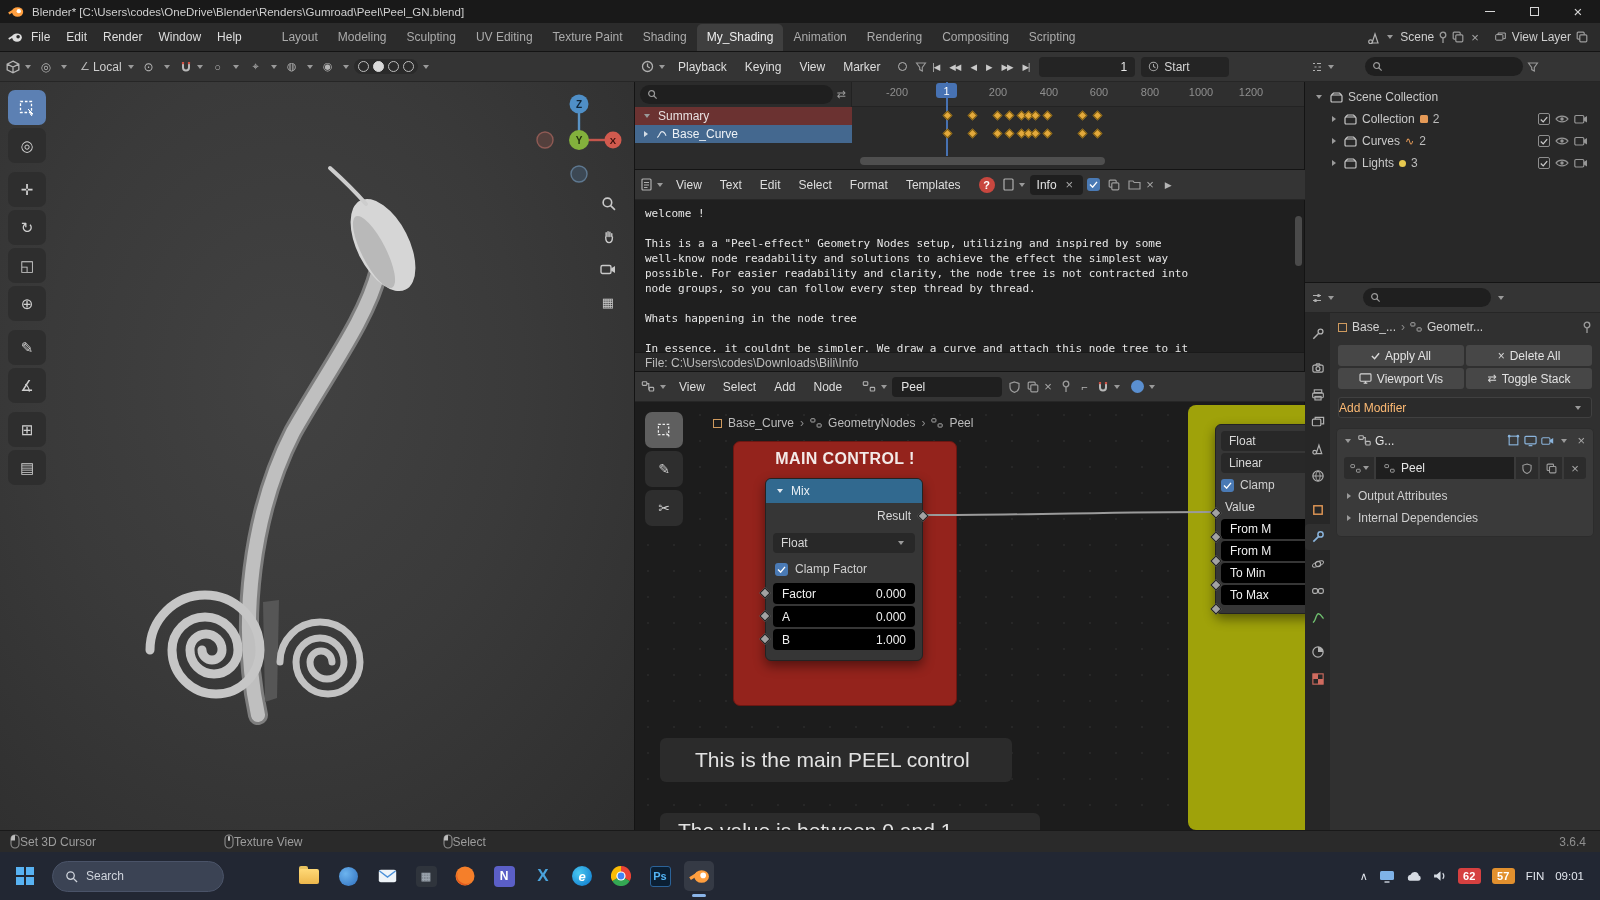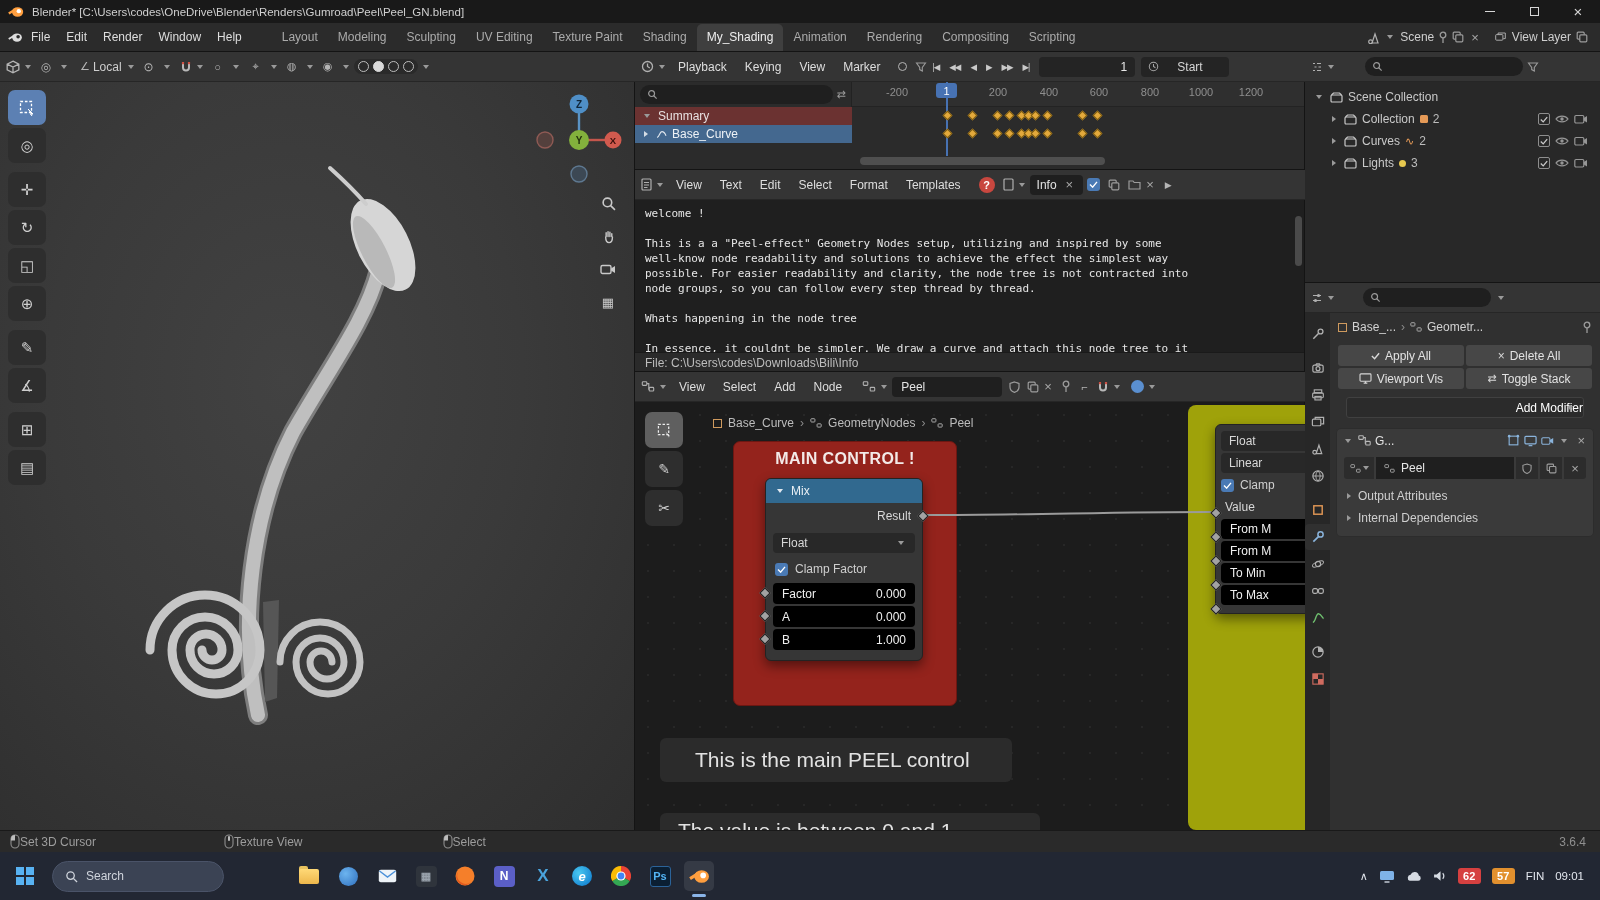--- a/index.html
+++ b/index.html
@@ -301,21 +301,21 @@
         </svg>
       <span class="tbtn">|◀</span>
       <span class="tbtn">◀◀</span>
       <span class="tbtn">◀</span>
       <span class="tbtn">▶</span>
       <span class="tbtn">▶▶</span>
       <span class="tbtn">▶|</span>
       <div style="width:96px;height:20px;background:#242424;border-radius:4px;display:flex;align-items:center;justify-content:flex-end;padding:0 8px;color:#e8e8e8;margin-left:4px;">
         <span>1</span>
       </div>
-      <div style="width:88px;height:20px;background:#242424;border-radius:4px;display:flex;align-items:center;gap:18px;padding:0 7px;color:#d5d5d5;margin-left:4px;margin-right:-28px;">
+      <div style="width:88px;height:20px;background:#242424;border-radius:4px;display:flex;align-items:center;gap:5px;padding:0 7px;color:#d5d5d5;margin-left:4px;margin-right:-28px;">
         <svg width="11" height="11" viewBox="0 0 13 13">
             <circle cx="6.5" cy="6.5" r="5" fill="none" stroke="#a5a5a5" stroke-width="1.2"></circle>
             <path d="M6.5 3.5 V6.5 L8.8 8" stroke="#a5a5a5" stroke-width="1.2" fill="none"></path>
           </svg>
         <span>Start</span>
       </div>
     </div>
 
     <div class="abs" style="left:0;top:30px;width:217px;height:25px;background:#2b2b2b;border-right:1px solid #222;display:flex;align-items:center;padding:0 5px;gap:4px;">
       <div class="searchbox grow">
@@ -840,21 +840,21 @@
               <rect x="1" y="1" width="12" height="8" rx="1" fill="none" stroke="#d8d8d8" stroke-width="1.2"></rect>
               <path d="M5 11 h4 M7 9 v2" stroke="#d8d8d8" stroke-width="1.2"></path>
             </svg>
           <span>Viewport Vis</span>
         </div>
         <div class="pbtn">
           <span style="font-size:11px;color:#d8d8d8;">⇄</span>
           <span>Toggle Stack</span>
         </div>
       </div>
-      <div style="position:relative;margin:8px 16px 0;height:21px;background:#2b2b2b;border:1px solid #404040;border-radius:3px;display:flex;align-items:center;justify-content:flex-end;color:#ffffff;">
+      <div style="position:relative;margin:8px 8px 0;height:21px;background:#2b2b2b;border:1px solid #404040;border-radius:3px;display:flex;align-items:center;justify-content:flex-start;color:#fdba74;">
         <span>Add Modifier</span>
         <span class="tri-down" style="position:absolute;right:7px;"></span>
       </div>
 
       <div style="margin:10px 6px 0;background:#3a3a3a;border-radius:5px;box-shadow:inset 0 0 0 1px #2c2c2c;padding-bottom:8px;">
         <div class="flex" style="height:25px;padding:0 6px;gap:4px;">
           <span class="tri-down"></span>
           <svg width="13" height="11" viewBox="0 0 13 11">
               <rect x="0.8" y="0.8" width="4.5" height="3.6" rx="0.8" fill="none" stroke="#b8b8b8" stroke-width="1.1"></rect>
               <rect x="7.7" y="6.4" width="4.5" height="3.6" rx="0.8" fill="none" stroke="#b8b8b8" stroke-width="1.1"></rect>

